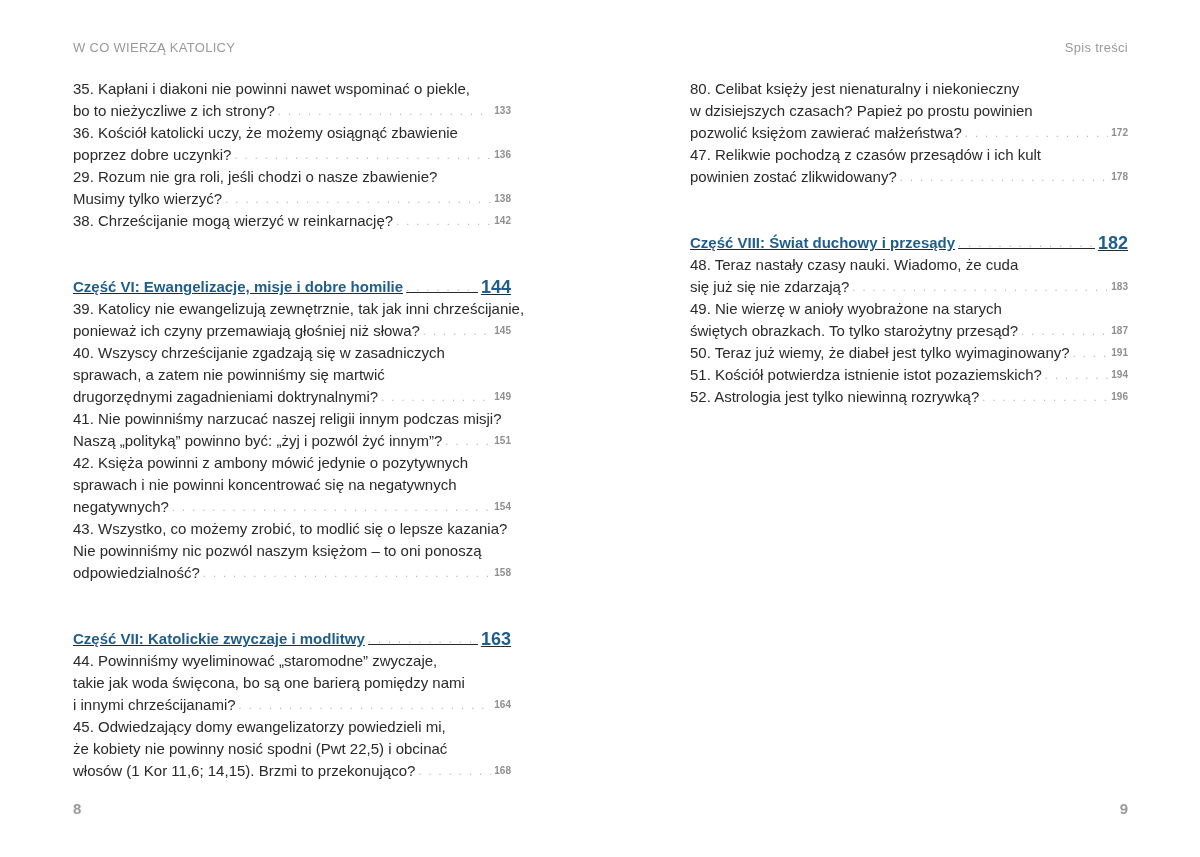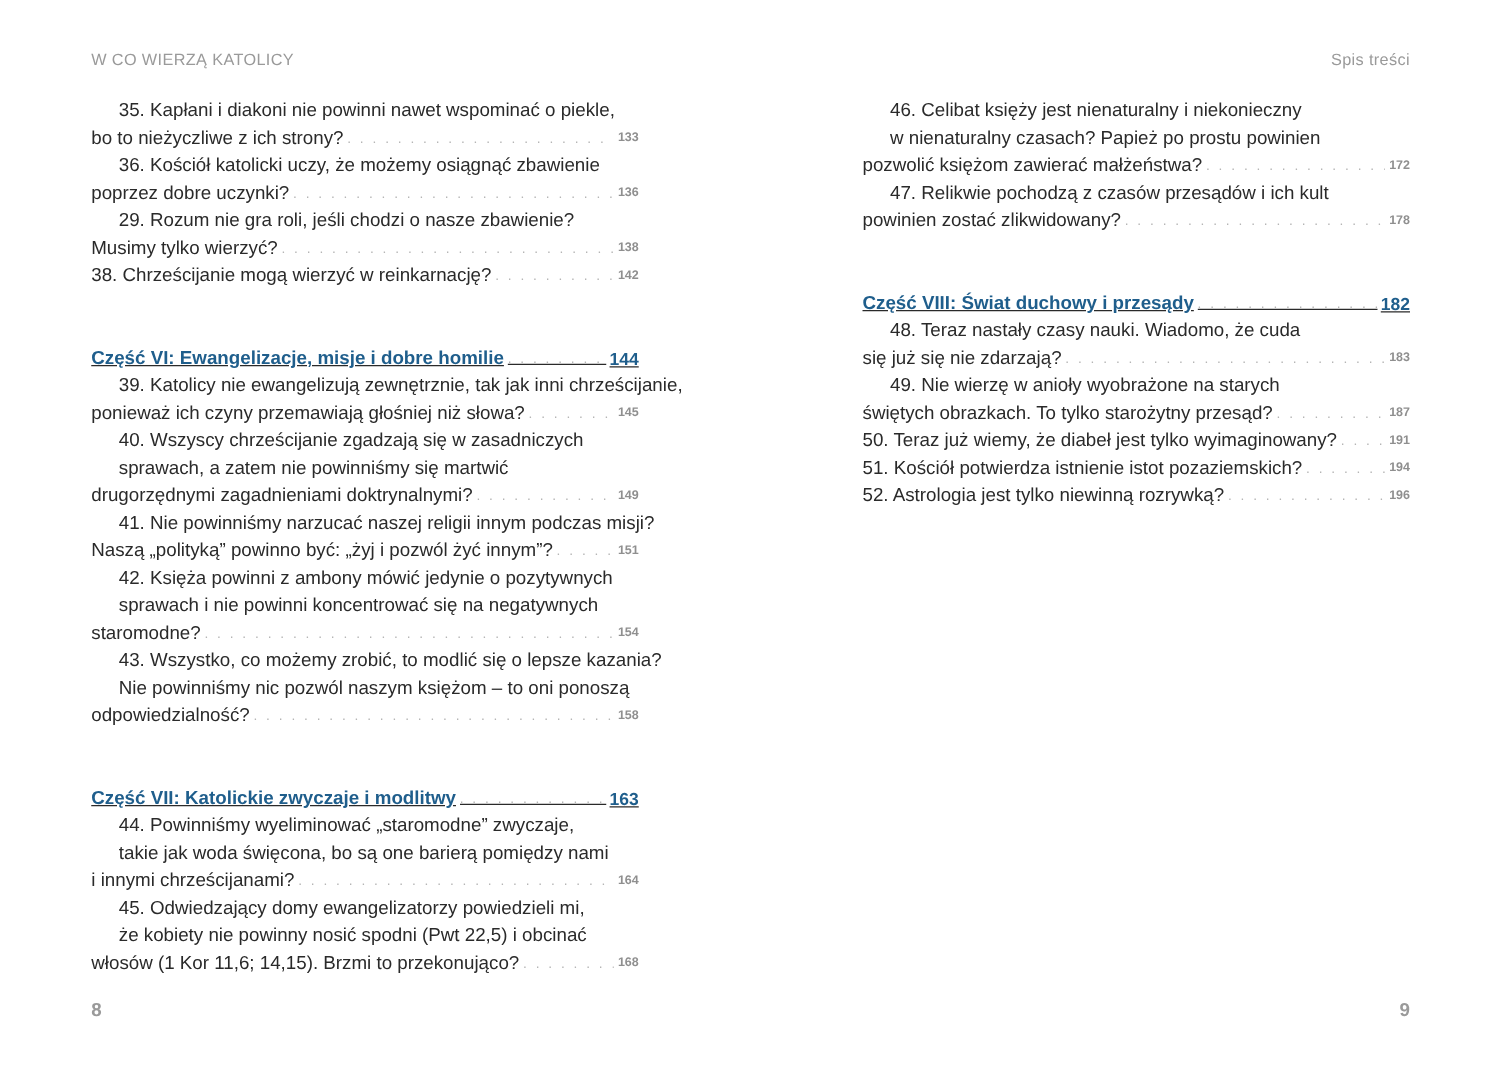--- a/index.html
+++ b/index.html
@@ -19,38 +19,38 @@
   .page-right .running-head { right: 0; text-align: center; }
   .folio {
     position: absolute; top: 800px; font-size: 15px; color: #9a9a9a; font-weight: bold;
   }
   .page-left .folio { left: 0; }
   .page-right .folio { right: 0; }
   .toc { position: absolute; left: 0; width: 438px; }
   .page-left .toc { top: 78px; }
   .page-right .toc { top: 78px; }
   .entry { font-size: 15px; line-height: 22px; }
-  .entry .line { display: block; white-space: nowrap; margin-left: 22px; }
+  .entry .line { display: block; white-space: nowrap; }
   .entry .last {
     display: flex; align-items: flex-end; white-space: nowrap;
   }
   .entry .last .txt { flex: 0 0 auto; }
   .entry .last .leader {
     flex: 1 1 auto; overflow: hidden; margin: 0 3px;
     color: #b5b5b5; font-size: 11px; letter-spacing: 2px;
   }
   .entry .last .leader::after {
     content: ". . . . . . . . . . . . . . . . . . . . . . . . . . . . . . . . . . . . . . . . . . . . . . . . . . . . . . . . . . . . . . . . . . . . . . . . . . . . .";
   }
   .entry .last .pg {
     flex: 0 0 auto; font-weight: bold; color: #8f8f8f; font-size: 10px;
   }
   .part { font-size: 15px; line-height: 22px; text-decoration: underline; }
   .part .last .txt { font-weight: bold; color: #1f5e8c; }
-  .part .last .pg { color: #1f5e8c; font-weight: bold; font-size: 14px; }
+  .part .last .pg { color: #1f5e8c; font-weight: bold; font-size: 18px; }
   .gap-part { height: 44px; }
 </style>
 </head>
 <body>
 
 <div class="page page-left">
   <div class="running-head">W CO WIERZĄ KATOLICY</div>
   <div class="toc" id="toc-left">
       <div class="entry">
         <span class="line">35. Kapłani i diakoni nie powinni nawet wspominać o piekle,</span>
@@ -113,21 +113,21 @@
         <span class="last">
           <span class="txt">Naszą „polityką” powinno być: „żyj i pozwól żyć innym”?</span>
           <span class="leader"></span>
           <span class="pg">151</span>
         </span>
       </div>
       <div class="entry">
         <span class="line">42. Księża powinni z ambony mówić jedynie o pozytywnych</span>
         <span class="line">sprawach i nie powinni koncentrować się na negatywnych</span>
         <span class="last">
-          <span class="txt">staromodne?</span>
+          <span class="txt">negatywnych?</span>
           <span class="leader"></span>
           <span class="pg">154</span>
         </span>
       </div>
       <div class="entry">
         <span class="line">43. Wszystko, co możemy zrobić, to modlić się o lepsze kazania?</span>
         <span class="line">Nie powinniśmy nic pozwól naszym księżom – to oni ponoszą</span>
         <span class="last">
           <span class="txt">odpowiedzialność?</span>
           <span class="leader"></span>
@@ -161,22 +161,22 @@
         </span>
       </div>
     </div>
   <div class="folio">8</div>
 </div>
 
 <div class="page page-right">
   <div class="running-head">Spis treści</div>
   <div class="toc" id="toc-right">
       <div class="entry">
-        <span class="line">46. Celibat księży jest nienaturalny i niekonieczny</span>
-        <span class="line">w nienaturalny czasach? Papież po prostu powinien</span>
+        <span class="line">80. Celibat księży jest nienaturalny i niekonieczny</span>
+        <span class="line">w dzisiejszych czasach? Papież po prostu powinien</span>
         <span class="last">
           <span class="txt">pozwolić księżom zawierać małżeństwa?</span>
           <span class="leader"></span>
           <span class="pg">172</span>
         </span>
       </div>
       <div class="entry">
         <span class="line">47. Relikwie pochodzą z czasów przesądów i ich kult</span>
         <span class="last">
           <span class="txt">powinien zostać zlikwidowany?</span>

